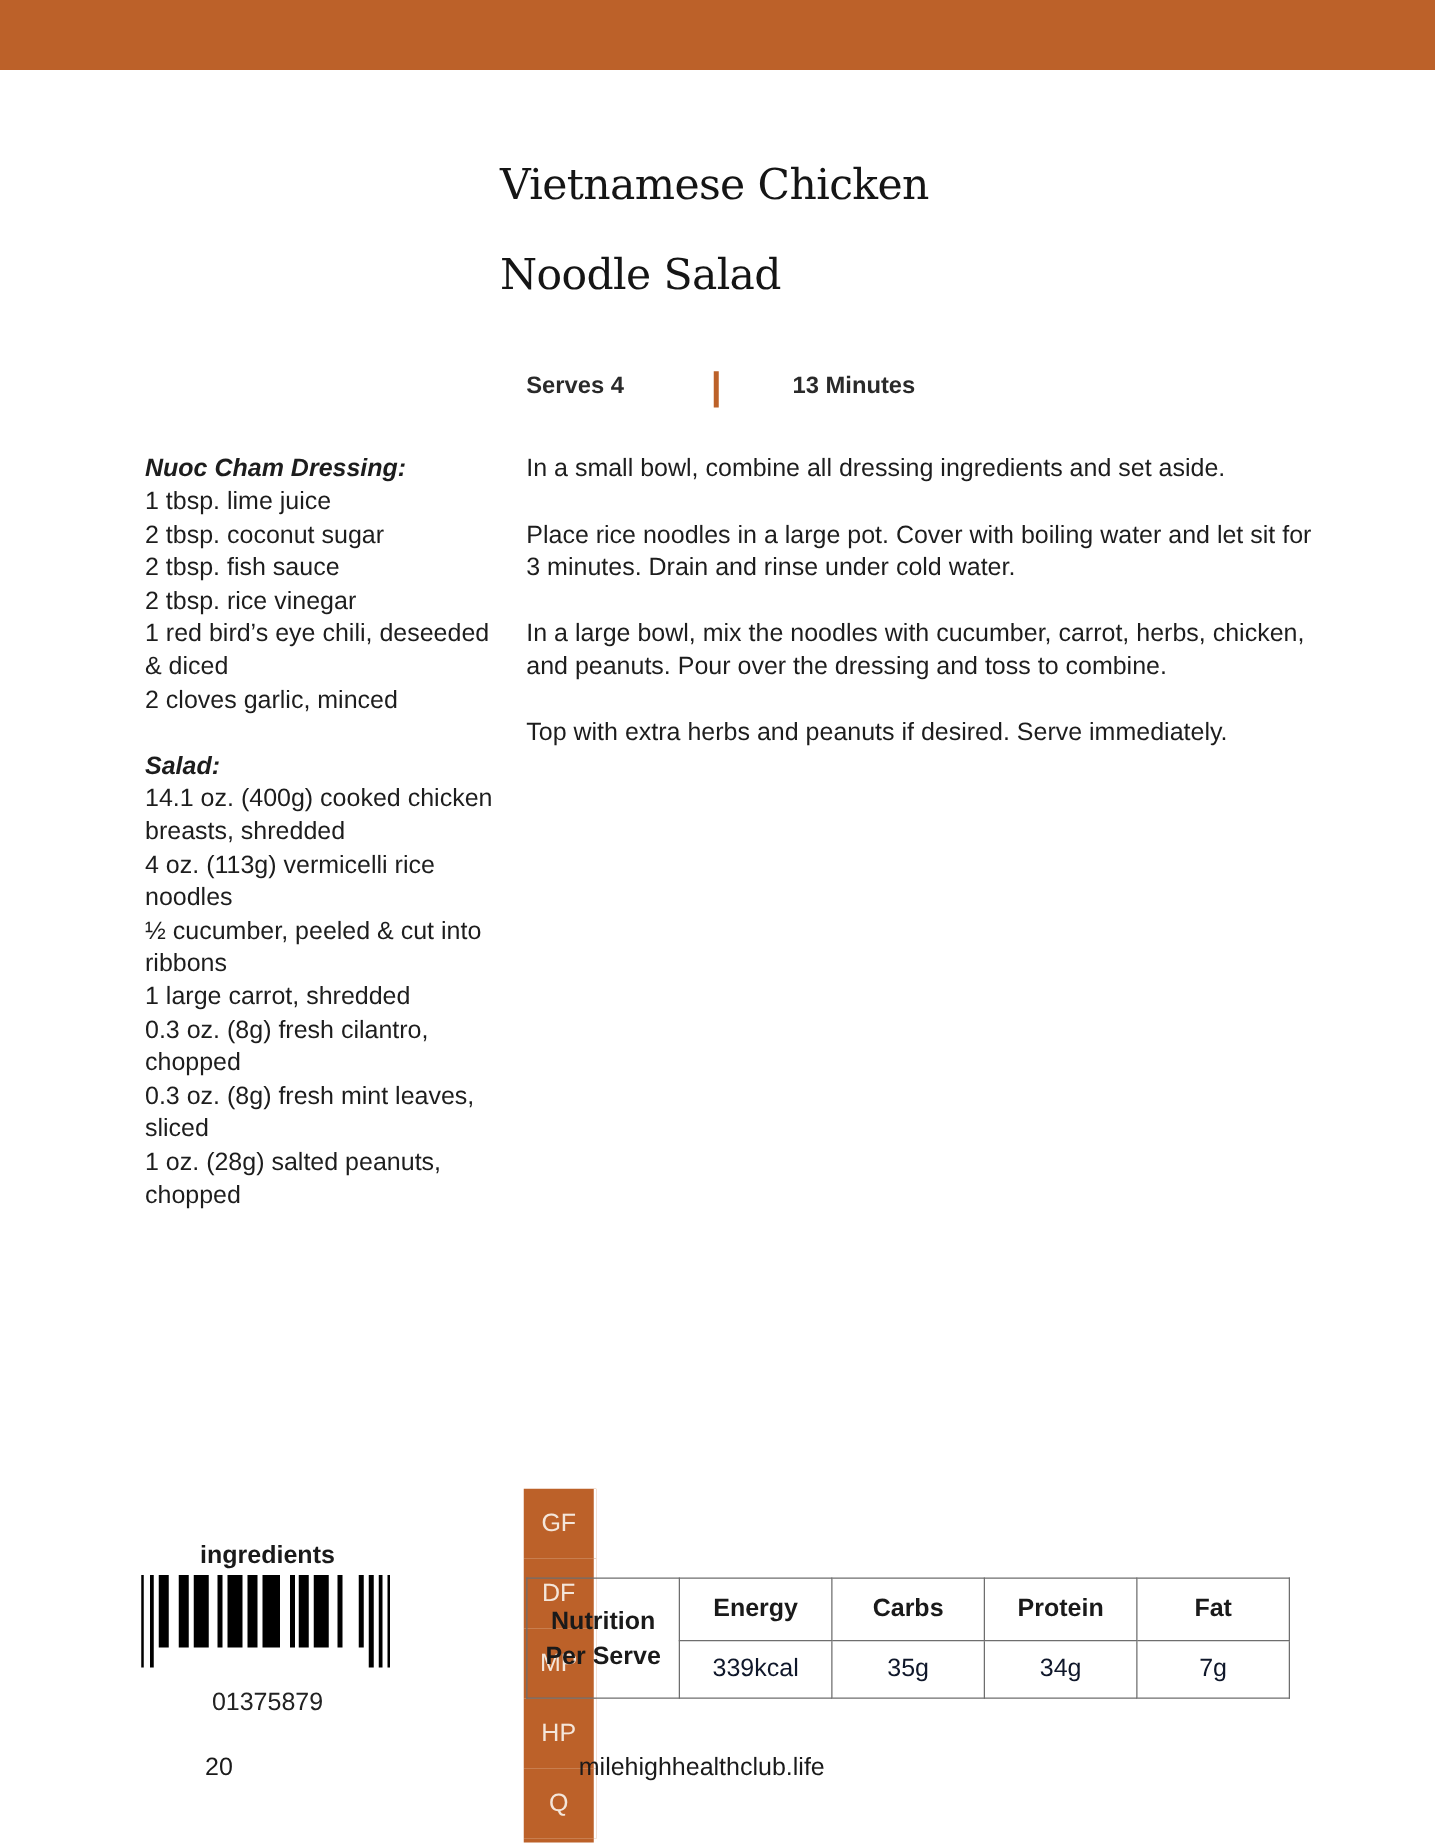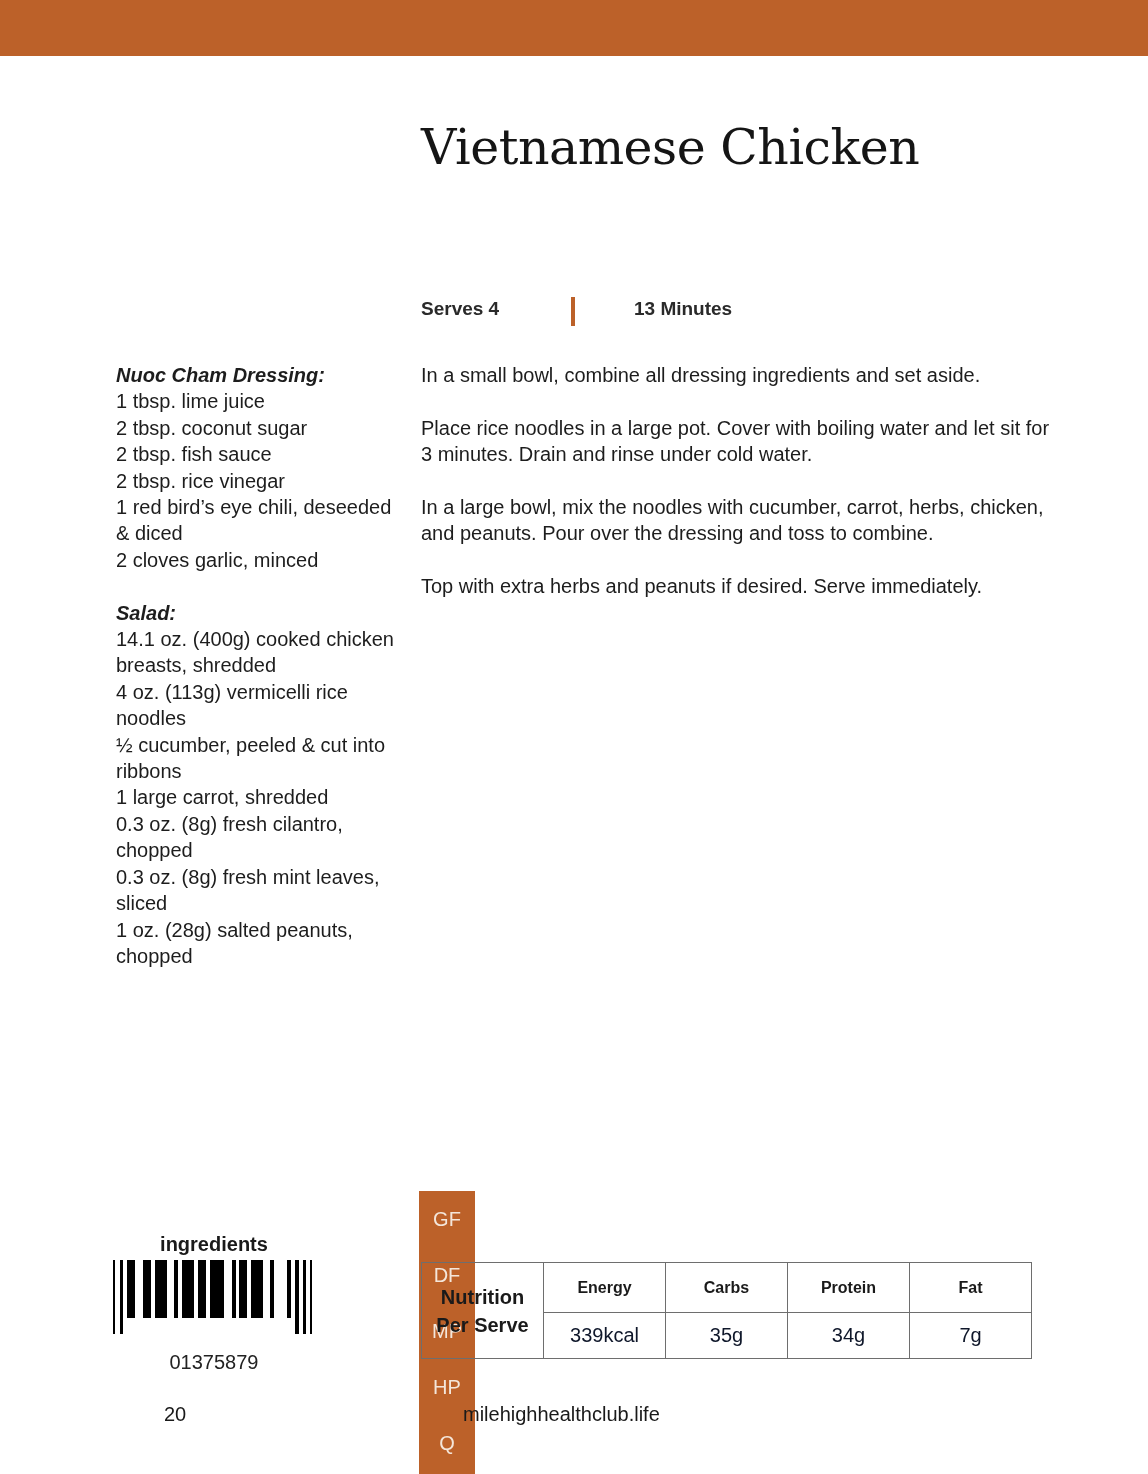--- a/index.html
+++ b/index.html
@@ -1,22 +1,22 @@
 <!DOCTYPE html>
 <html><head>
 <meta charset="utf-8">
 <style>
   * { margin: 0; padding: 0; box-sizing: border-box; }
   html, body { width: 1148px; height: 1474px; background: #ffffff; overflow: hidden; }
   body { position: relative; font-family: "Liberation Sans", sans-serif; color: #1a1a1a; }
 
   .top-band { position: absolute; left: 0; top: 0; width: 1148px; height: 56px; background: #bc6129; }
 
-  .title { position: absolute; left: 421px; top: 112px; width: 680px;
-    font-family: "DejaVu Serif", serif; font-size: 49px; line-height: 72px;
+  .title { position: absolute; left: 400px; top: 112px; width: 680px;
+    font-family: "DejaVu Serif", serif; font-size: 34px; line-height: 72px;
     color: #151515; font-weight: normal; letter-spacing: -0.5px; }
 
   .meta { position: absolute; top: 296px; height: 30px; font-size: 19px; font-weight: bold; color: #2a2a2a; line-height: 26px; }
   .meta-serves { left: 421px; }
   .meta-divider { position: absolute; left: 571px; top: 297px; width: 4px; height: 29px; background: #bc6129; }
   .meta-time { left: 634px; }
 
   .ingredients { position: absolute; left: 116px; top: 362px; width: 290px;
     font-size: 20px; line-height: 26.4px; color: #1d1d1d; }
   .ing-heading { font-weight: bold; font-style: italic; }
@@ -27,41 +27,42 @@
   .method p { margin-bottom: 26.4px; }
 
   .tags { position: absolute; left: 419px; top: 1191px; display: flex; flex-direction: column; }
   .tag { width: 58px; height: 56px; background: #bc6129; color: #f4e6da;
     font-size: 20px; display: flex; align-items: center; justify-content: center;
     border-right: 2px solid #ffffff; }
   .tag:last-child { width: 56px; border-right: none; }
 
   .nutrition { position: absolute; left: 421px; top: 1262px; border-collapse: collapse; }
   .nutrition td, .nutrition th { border: 1px solid #6e6e6e; text-align: center; }
-  .nutrition th { font-weight: bold; font-size: 16px; height: 50px; width: 122px; color: #1a1a1a; }
+  .nutrition th { font-weight: bold; font-size: 20px; height: 50px; width: 122px; color: #1a1a1a; }
   .nutrition td.val { font-size: 20px; height: 46px; color: #0f172a; }
   .nutrition .rowhead { width: 122px; font-weight: bold; font-size: 20px; line-height: 28px; }
   .nutrition { border-left: 1px solid #6e6e6e; }
 
   .mfp { position: absolute; left: 108px; top: 1232px; width: 212px; text-align: center; }
   .mfp-label { font-size: 20px; font-weight: bold; color: #1a1a1a; line-height: 24px; }
   .barcode { position: relative; width: 212px; height: 74px; margin-top: 4px; }
   .bar { position: absolute; top: 0; background: #000; }
   .mfp-code { font-size: 20px; color: #222; margin-top: 16px; line-height: 24px; }
 
   .page-num { position: absolute; left: 116px; top: 1403px; font-size: 20px; color: #1a1a1a; margin-left: 48px; }
   .site { position: absolute; left: 463px; top: 1403px; font-size: 20px; color: #1a1a1a; }
 </style>
 </head>
 <body>
 
 <div class="top-band"></div>
 
 <h1 class="title">
   <span>Vietnamese Chicken</span><br>
+  <span>Noodle Salad</span>
 </h1>
 
 <div class="meta meta-serves">Serves 4</div>
 <div class="meta-divider"></div>
 <div class="meta meta-time">13 Minutes</div>
 
 <div class="ingredients">
   <div class="ing-heading">Nuoc Cham Dressing:</div>
   <div>1 tbsp. lime juice</div>
   <div>2 tbsp. coconut sugar</div>

